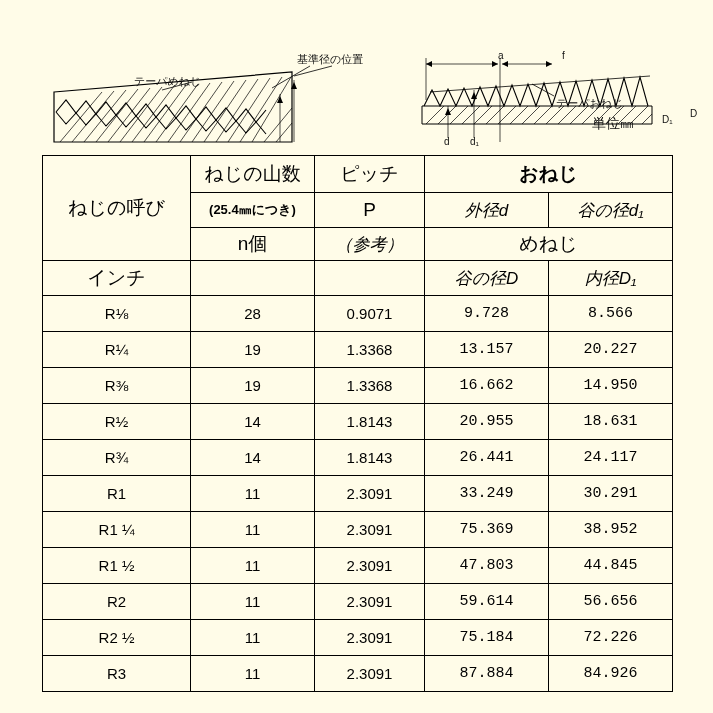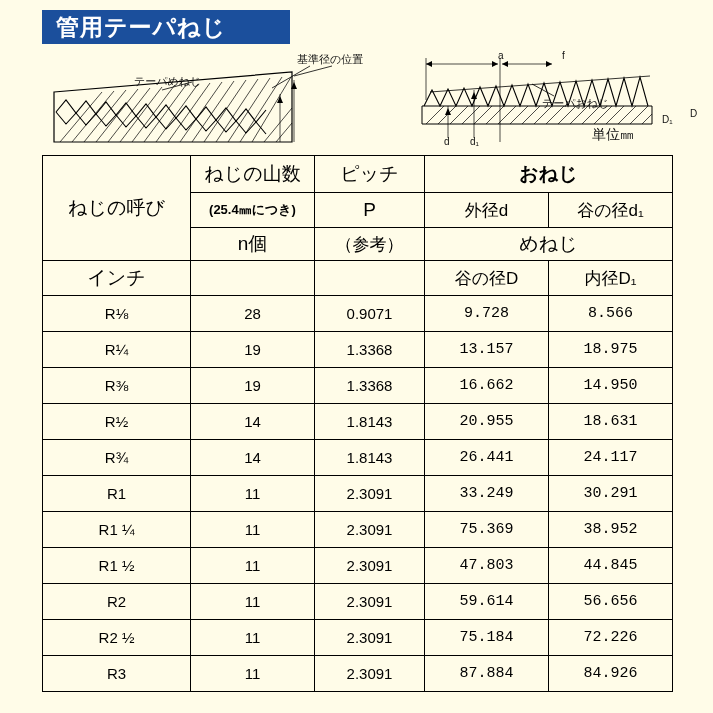--- a/index.html
+++ b/index.html
@@ -53,21 +53,21 @@
     font-size: 11px;
     color: #111;
     white-space: nowrap;
   }
   .fig-label.small {
     font-size: 10px;
   }
   .unit-label {
     position: absolute;
     right: 38px;
-    top: 76px;
+    top: 65px;
     font-size: 14px;
     color: #111;
     white-space: nowrap;
   }
 
   
   table.spec {
     position: absolute;
     left: 42px;
     top: 155px;
@@ -88,20 +88,21 @@
     background: #fffce8;
   }
   .h-main {
     font-size: 19px;
   }
   .h-sub {
     font-size: 13px;
   }
   .h-mid {
     font-size: 17px;
+    font-style: italic;
   }
   .row-cell {
     font-size: 15px;
     height: 35px;
   }
   .num-right {
     text-align: right;
     padding-right: 12px;
     font-family: Liberation Mono, monospace;
   }
@@ -109,23 +110,20 @@
   .col-n    { width: 124px; }
   .col-p    { width: 110px; }
   .col-d    { width: 124px; }
   .col-d1   { width: 124px; }
 </style>
 </head>
 <body>
 
 <div class="page">
 
-  <div class="title-bar">
-    <span class="title-text">管用テーパねじ</span>
-  </div>
 
   <div class="figure-area">
 
     <svg width="360" height="100" viewBox="0 0 360 100" style="position:absolute;left:0;top:0;">
 
       <path d="M12,42 L250,22 L250,92 L12,92 Z" fill="none" stroke="#000" stroke-width="1.2"></path>
 
       <g stroke="#000" stroke-width="0.7">
         <line x1="18" y1="92" x2="60" y2="42"></line>
         <line x1="30" y1="92" x2="72" y2="41"></line>
@@ -202,21 +200,21 @@
       <line x1="36" y1="88" x2="36" y2="56" stroke="#000" stroke-width="0.7"></line>
       <polygon points="36,58 33,65 39,65" fill="#000"></polygon>
       <line x1="62" y1="88" x2="62" y2="40" stroke="#000" stroke-width="0.7"></line>
       <polygon points="62,42 59,49 65,49" fill="#000"></polygon>
 
       <line x1="120" y1="34" x2="142" y2="46" stroke="#000" stroke-width="0.8"></line>
     </svg>
 
     <span class="fig-label" style="left:255px; top:2px;">基準径の位置</span>
     <span class="fig-label" style="left:92px;  top:24px;font-family:Liberation Serif, serif;">テーパめねじ</span>
-    <span class="fig-label" style="left:500px; top:46px;">テーパおねじ</span>
+    <span class="fig-label" style="left:514px; top:46px;">テーパおねじ</span>
     <span class="fig-label small" style="left:620px; top:64px;">D₁</span>
     <span class="fig-label small" style="left:648px; top:58px;">D</span>
     <span class="fig-label small" style="left:456px; top:0px;">a</span>
     <span class="fig-label small" style="left:520px; top:0px;">f</span>
     <span class="fig-label small" style="left:402px; top:86px;">d</span>
     <span class="fig-label small" style="left:428px; top:86px;">d₁</span>
 
     <span class="unit-label">単位㎜</span>
   </div>
 
@@ -260,21 +258,21 @@
         <td class="row-cell">28</td>
         <td class="row-cell">0.9071</td>
         <td class="row-cell num-right">9.728</td>
         <td class="row-cell num-right">8.566</td>
       </tr>
       <tr>
         <td class="row-cell">R¼</td>
         <td class="row-cell">19</td>
         <td class="row-cell">1.3368</td>
         <td class="row-cell num-right">13.157</td>
-        <td class="row-cell num-right">18.975</td>
+        <td class="row-cell num-right">20.227</td>
       </tr>
       <tr>
         <td class="row-cell">R⅜</td>
         <td class="row-cell">19</td>
         <td class="row-cell">1.3368</td>
         <td class="row-cell num-right">16.662</td>
         <td class="row-cell num-right">14.950</td>
       </tr>
       <tr>
         <td class="row-cell">R½</td>

